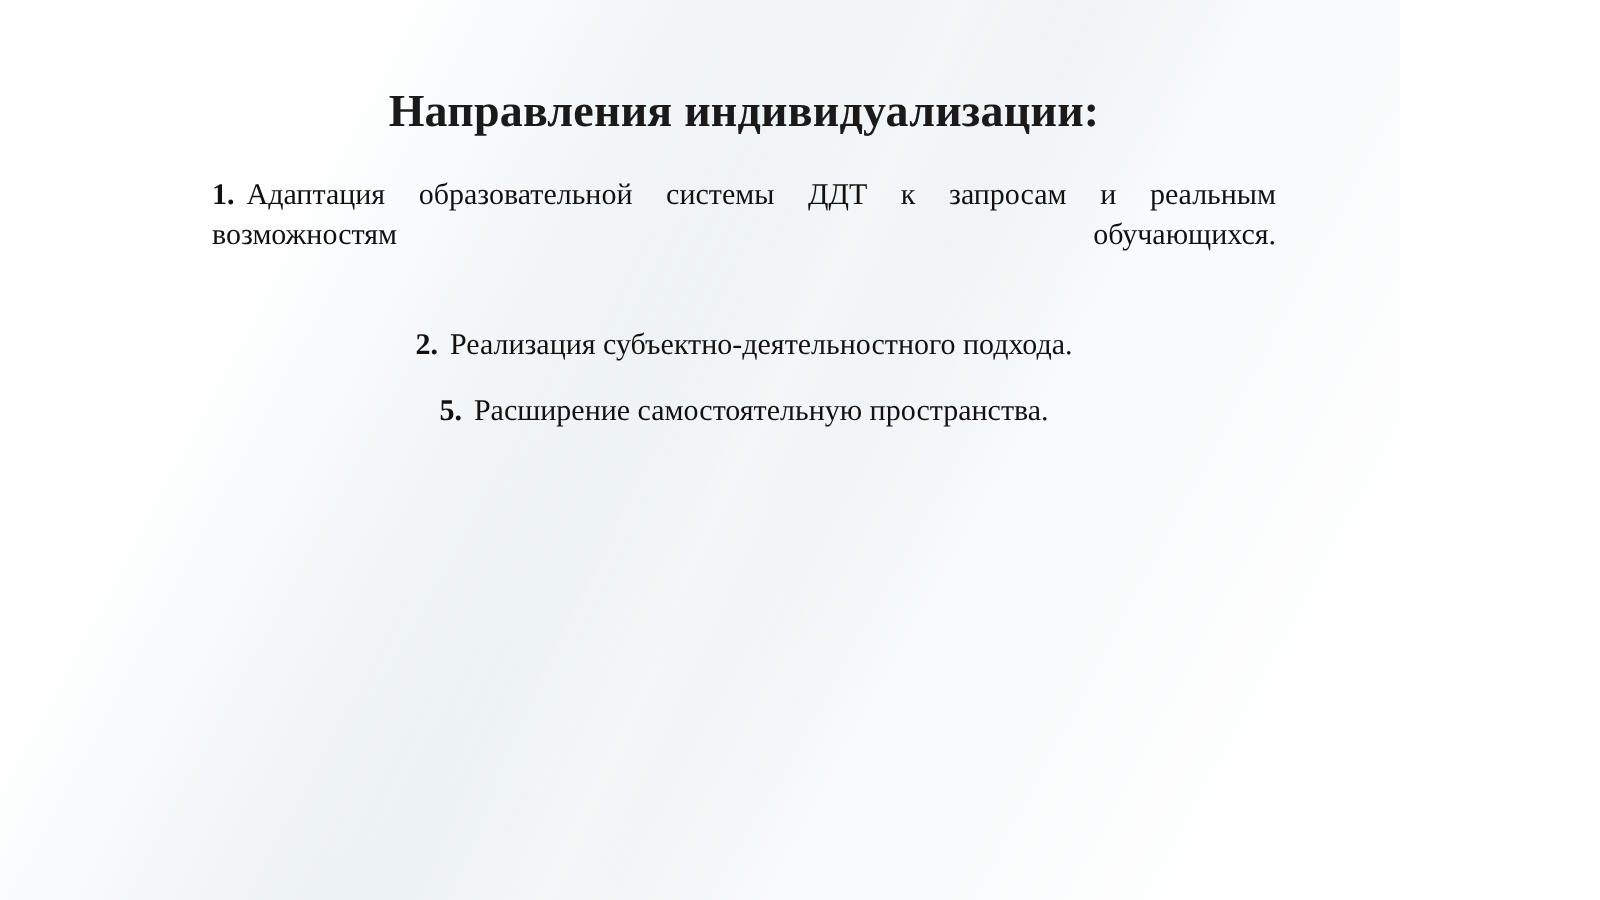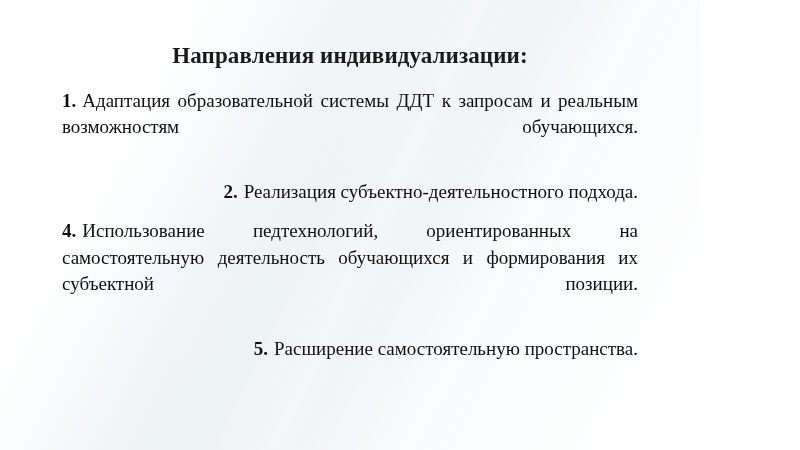--- a/index.html
+++ b/index.html
@@ -23,20 +23,21 @@
         #ffffff 0%,
         #ffffff 20%,
         #f4f7f9 34%,
         #e6edf1 47%,
         #dbe5ea 57%,
         #eaf0f3 67%,
         #f8fafb 78%,
         #ffffff 90%,
         #ffffff 100%);
     overflow: hidden;
+    padding-left: 44px;
   }
   
   .bg-streak {
     position: absolute;
     pointer-events: none;
   }
   .bg-streak.s1 {
     left: -120px; top: -80px;
     width: 900px; height: 700px;
     background: linear-gradient(115deg, rgba(255,255,255,0) 40%, rgba(255,255,255,0.55) 52%, rgba(255,255,255,0) 64%);
@@ -61,21 +62,21 @@
     margin: 6px 0 18px 0;
     line-height: 1.2;
   }
   .item-list {
     margin: 0;
     padding: 0;
     list-style: none;
   }
   .item {
     display: block;
-    font-size: 19px;
+    font-size: 15px;
     color: #111111;
     line-height: 1.38;
     margin: 0 0 13px 0;
     text-align: justify;
     text-justify: inter-word;
     text-indent: 0;
   }
   .item .num {
     font-weight: bold;
     margin-right: 6px;
@@ -83,21 +84,21 @@
   .item .txt {
     font-weight: normal;
   }
   
   .item::after {
     content: "";
     display: inline-block;
     width: 100%;
   }
   .item.short {
-    text-align: right;
+    text-align: center;
   }
   .item.short::after { display: none; }
 </style>
 </head>
 <body>
 
 <div class="slide">
   <div class="bg-streak s1"></div>
   <div class="bg-streak s2"></div>
 
@@ -109,23 +110,20 @@
 
       <li class="item">
         <span class="num">1.</span><span class="txt">Адаптация образовательной системы ДДТ к запросам и реальным возможностям обучающихся.</span>
       </li>
 
       <li class="item short">
         <span class="num">2.</span><span class="txt">Реализация субъектно-деятельностного подхода.</span>
       </li>
 
 
-      <li class="item">
-        <span class="num">4.</span><span class="txt">Использование педтехнологий, ориентированных на самостоятельную деятельность обучающихся и формирования их субъектной позиции.</span>
-      </li>
 
       <li class="item short">
         <span class="num">5.</span><span class="txt">Расширение самостоятельную пространства.</span>
       </li>
 
     </ul>
   </div>
 </div>
 
 </body></html>

